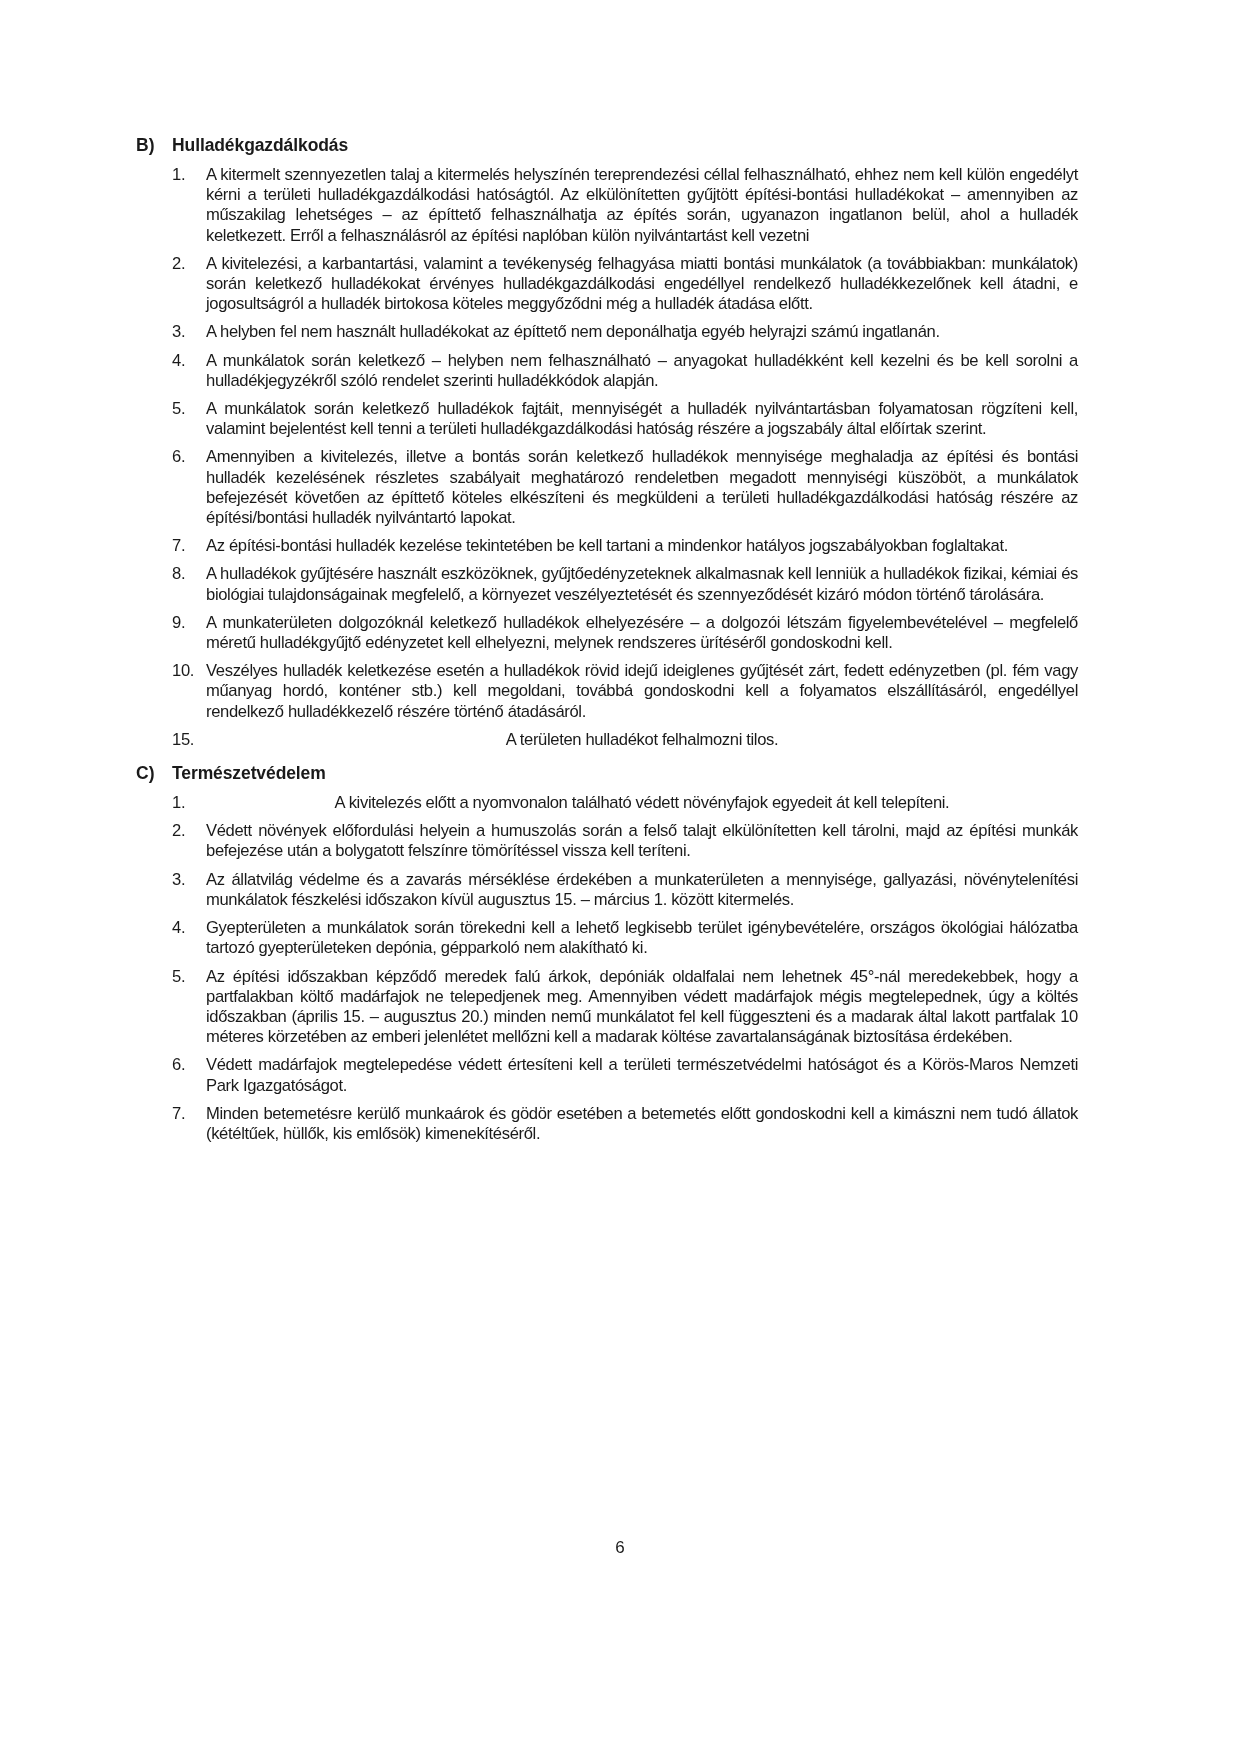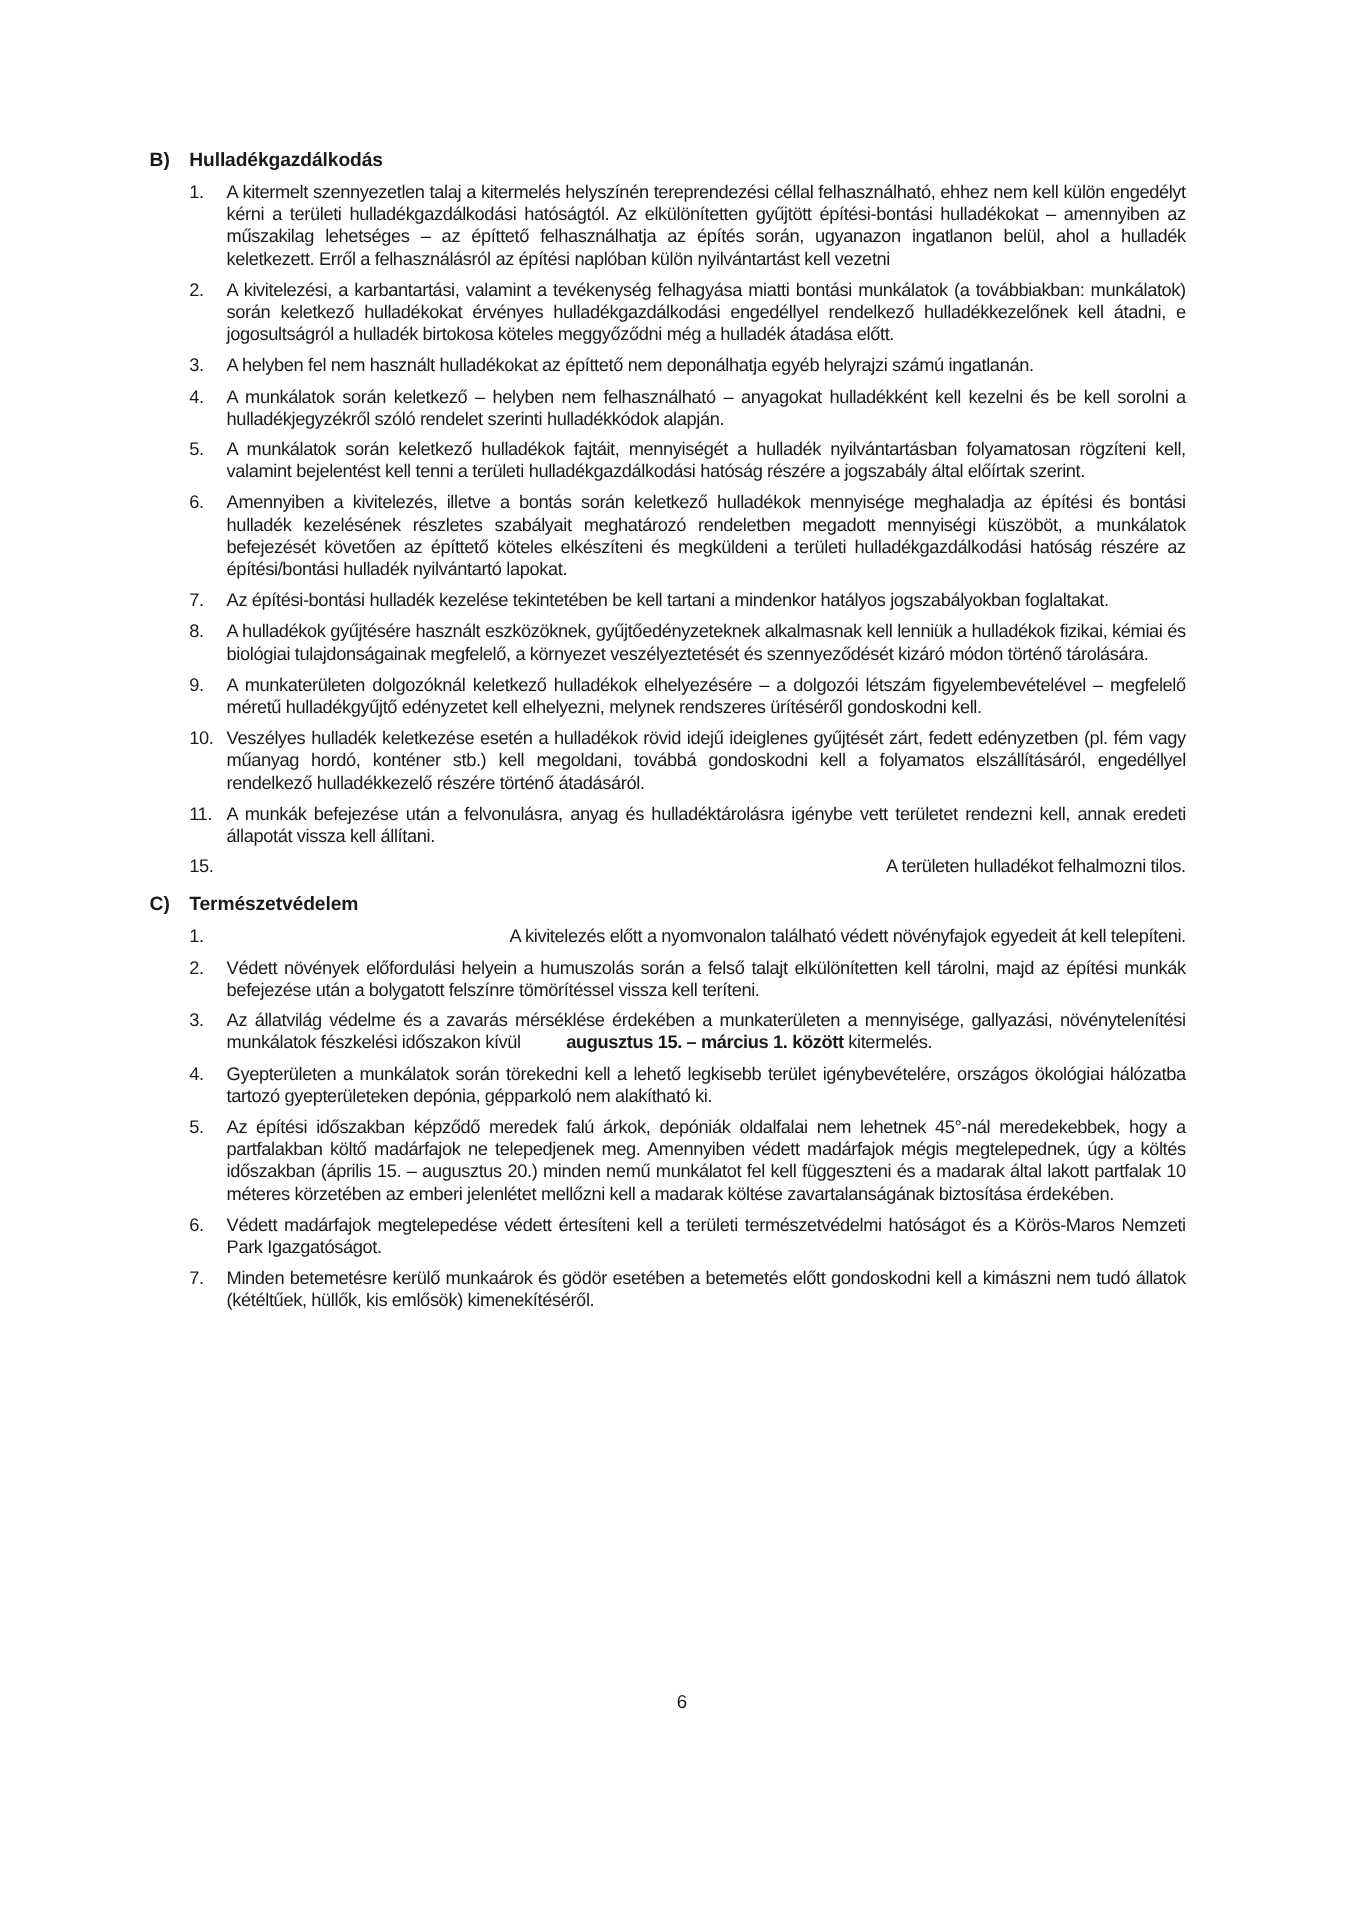--- a/index.html
+++ b/index.html
@@ -21,22 +21,22 @@
   .section-head .title { letter-spacing: -0.1px; }
   ol.items { list-style: none; margin: 0 0 12px 0; padding: 0; }
   ol.items li {
     display: flex; align-items: flex-start;
     font-size: 16.6px; line-height: 20.2px;
     margin-bottom: 8px;
     letter-spacing: -0.35px;
   }
   ol.items li .num { width: 34px; flex: 0 0 34px; padding-left: 36px; box-sizing: content-box; }
   ol.items li .txt { flex: 1 1 auto; text-align: justify; }
-  ol.items li.nojustify .txt { text-align: right; }
-  .b { font-weight: bold; margin-left: 37px; }
+  ol.items li.nojustify .txt { text-align: center; }
+  .b { font-weight: normal; }
   .page-number {
     position: absolute; left: 0; width: 1240px; top: 1538px;
     text-align: center; font-size: 17px; color: #1a1a1a;
   }
 </style>
 </head>
 <body>
 
 <div class="page">
   <div class="content">
@@ -79,24 +79,20 @@
           <span class="txt">A hulladékok gyűjtésére használt eszközöknek, gyűjtőedényzeteknek alkalmasnak kell lenniük a hulladékok fizikai, kémiai és biológiai tulajdonságainak megfelelő, a környezet veszélyeztetését és szennyeződését kizáró módon történő tárolására.</span>
         </li>
       <li>
           <span class="num">9.</span>
           <span class="txt">A munkaterületen dolgozóknál keletkező hulladékok elhelyezésére – a dolgozói létszám figyelembevételével – megfelelő méretű hulladékgyűjtő edényzetet kell elhelyezni, melynek rendszeres ürítéséről gondoskodni kell.</span>
         </li>
       <li>
           <span class="num">10.</span>
           <span class="txt">Veszélyes hulladék keletkezése esetén a hulladékok rövid idejű ideiglenes gyűjtését zárt, fedett edényzetben (pl. fém vagy műanyag hordó, konténer stb.) kell megoldani, továbbá gondoskodni kell a folyamatos elszállításáról, engedéllyel rendelkező hulladékkezelő részére történő átadásáról.</span>
         </li>
-      <li>
-          <span class="num">11.</span>
-          <span class="txt">A munkák befejezése után a felvonulásra, anyag és hulladéktárolásra igénybe vett területet rendezni kell, annak eredeti állapotát vissza kell állítani.</span>
-        </li>
       <li class="nojustify">
           <span class="num">15.</span>
           <span class="txt">A területen hulladékot felhalmozni tilos.</span>
         </li>
     </ol>
 
     <div class="section-head">
       <span class="label">C)</span>
       <span class="title">Természetvédelem</span>
     </div>

